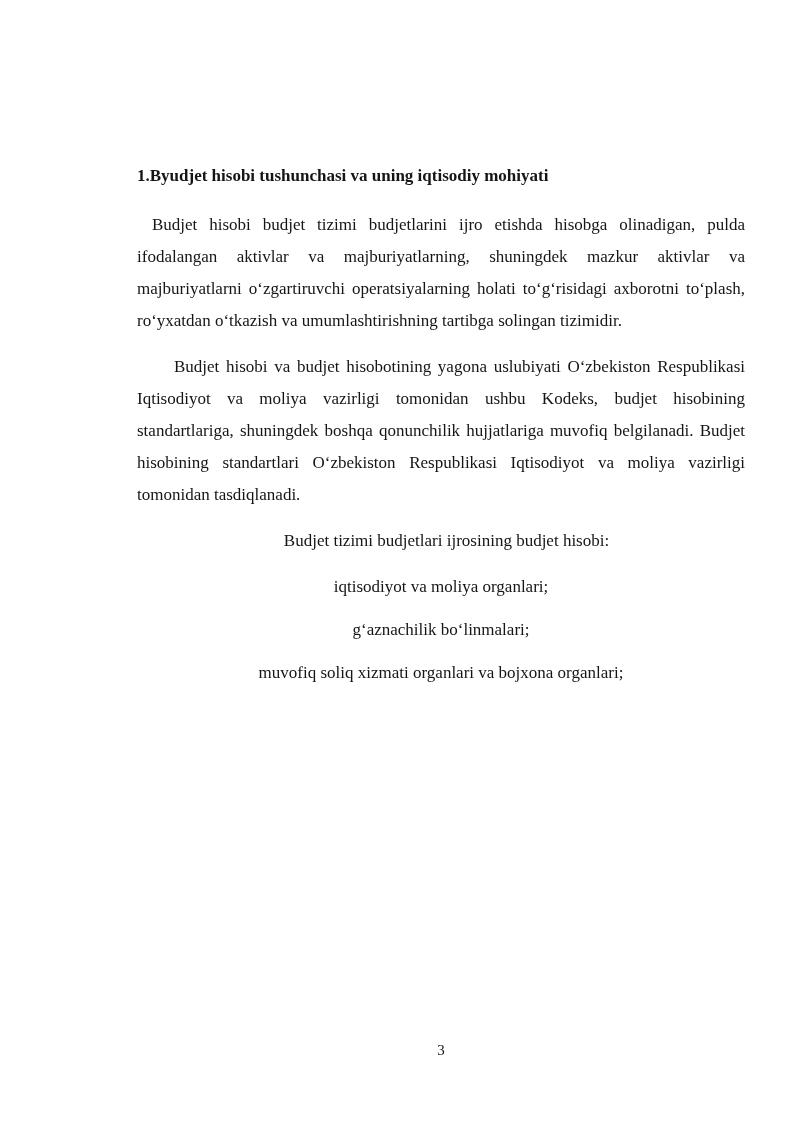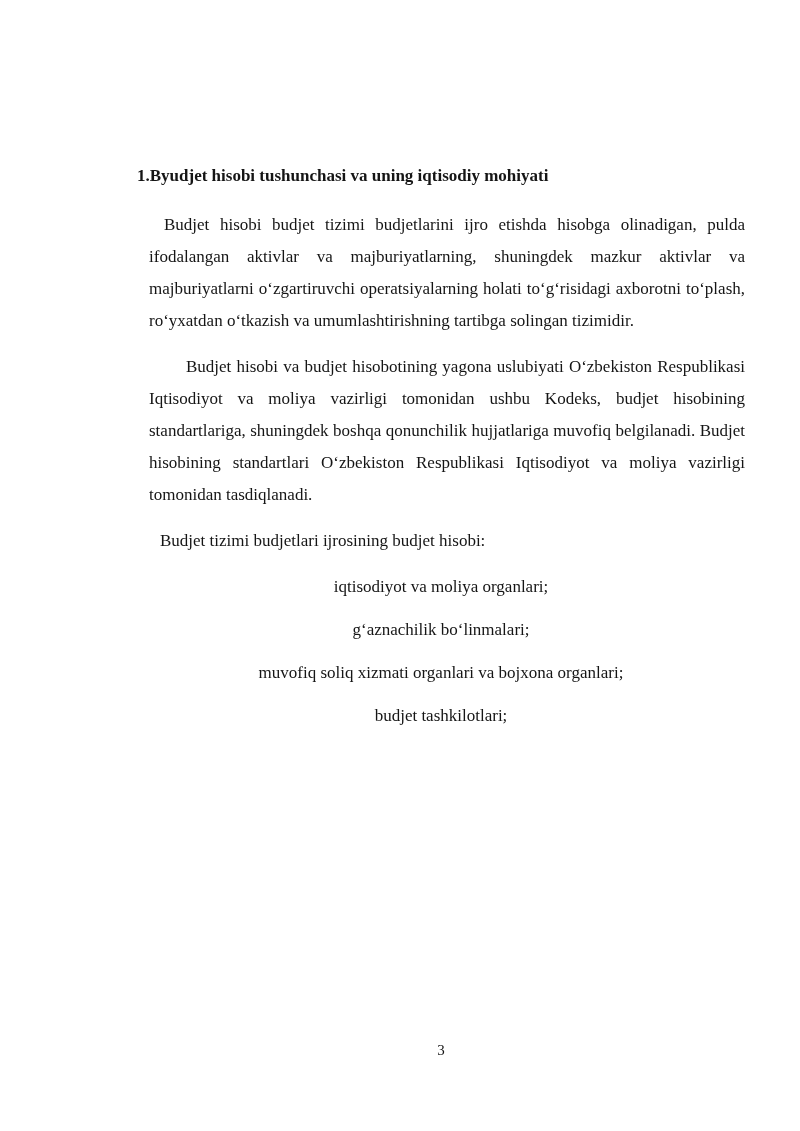--- a/index.html
+++ b/index.html
@@ -21,28 +21,28 @@
   .heading {
     font-size: 17px;
     font-weight: bold;
     line-height: 26px;
     margin: 0 0 20px 0;
     text-align: left;
   }
   .para {
     font-size: 17px;
     line-height: 32px;
-    margin: 0 0 14px 12px;
+    margin: 0 0 14px 0;
     text-align: justify;
   }
   .para.p1 { text-indent: 15px; }
   .para.p2 { text-indent: 28px; }
   .para.p3 { text-indent: 37px; }
   .para.p4 { text-indent: 18px; }
-  .para.p5 { text-indent: 11px; text-align: left; }
+  .para.p5 { text-indent: 11px; text-align: center; }
   .list-line {
     font-size: 17px;
     line-height: 32px;
     margin: 0 0 11px 0;
     text-align: center;
   }
   .footer {
     position: absolute;
     top: 1040px;
     left: 137px;
@@ -59,17 +59,16 @@
 
   <h1 class="heading">1.Byudjet hisobi tushunchasi va uning iqtisodiy mohiyati</h1>
 
   <p class="para p1">Budjet hisobi budjet tizimi budjetlarini ijro etishda hisobga olinadigan, pulda ifodalangan aktivlar va majburiyatlarning, shuningdek mazkur aktivlar va majburiyatlarni oʻzgartiruvchi operatsiyalarning holati toʻgʻrisidagi axborotni toʻplash, roʻyxatdan oʻtkazish va umumlashtirishning tartibga solingan tizimidir.</p>
   <p class="para p3">Budjet hisobi va budjet hisobotining yagona uslubiyati Oʻzbekiston Respublikasi Iqtisodiyot va moliya vazirligi tomonidan ushbu Kodeks, budjet hisobining standartlariga, shuningdek boshqa qonunchilik hujjatlariga muvofiq belgilanadi. Budjet hisobining standartlari Oʻzbekiston Respublikasi Iqtisodiyot va moliya vazirligi tomonidan tasdiqlanadi.</p>
   <p class="para p5">Budjet tizimi budjetlari ijrosining budjet hisobi:</p>
 
   <p class="list-line">iqtisodiyot va moliya organlari;</p>
   <p class="list-line">gʻaznachilik boʻlinmalari;</p>
   <p class="list-line">muvofiq soliq xizmati organlari va bojxona organlari;</p>
-  <p class="list-line">budjet tashkilotlari;</p>
 
   <div class="footer">3</div>
 
 </div>
 
 </body></html>

